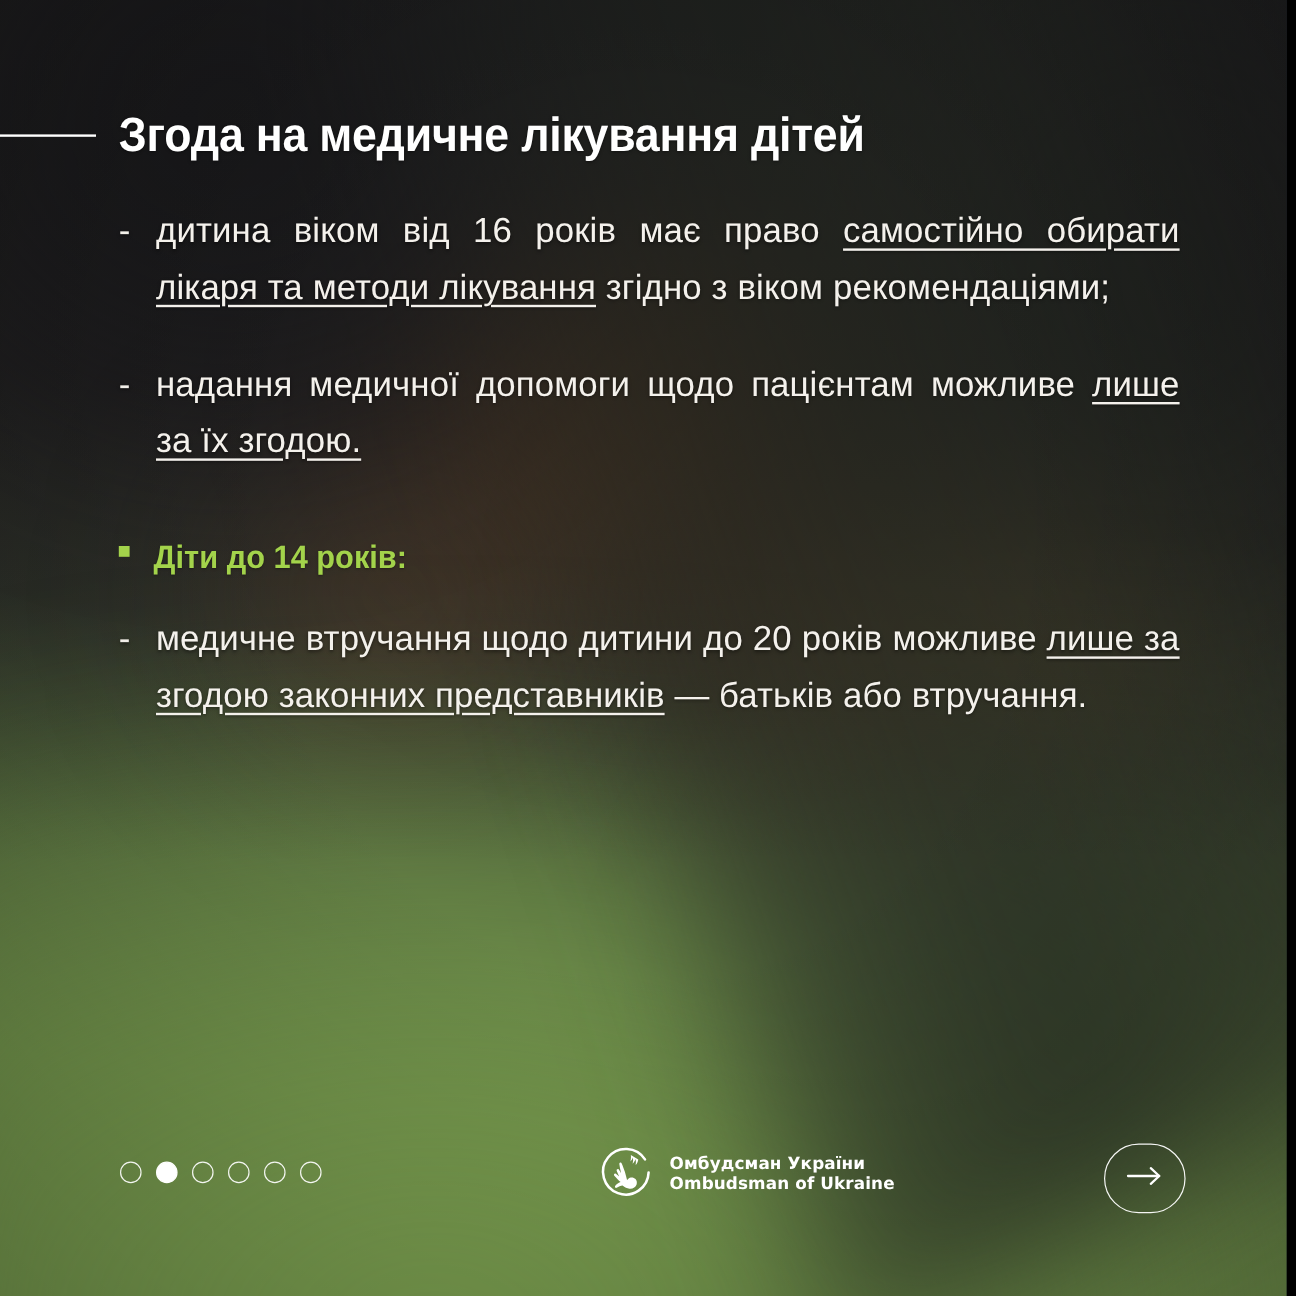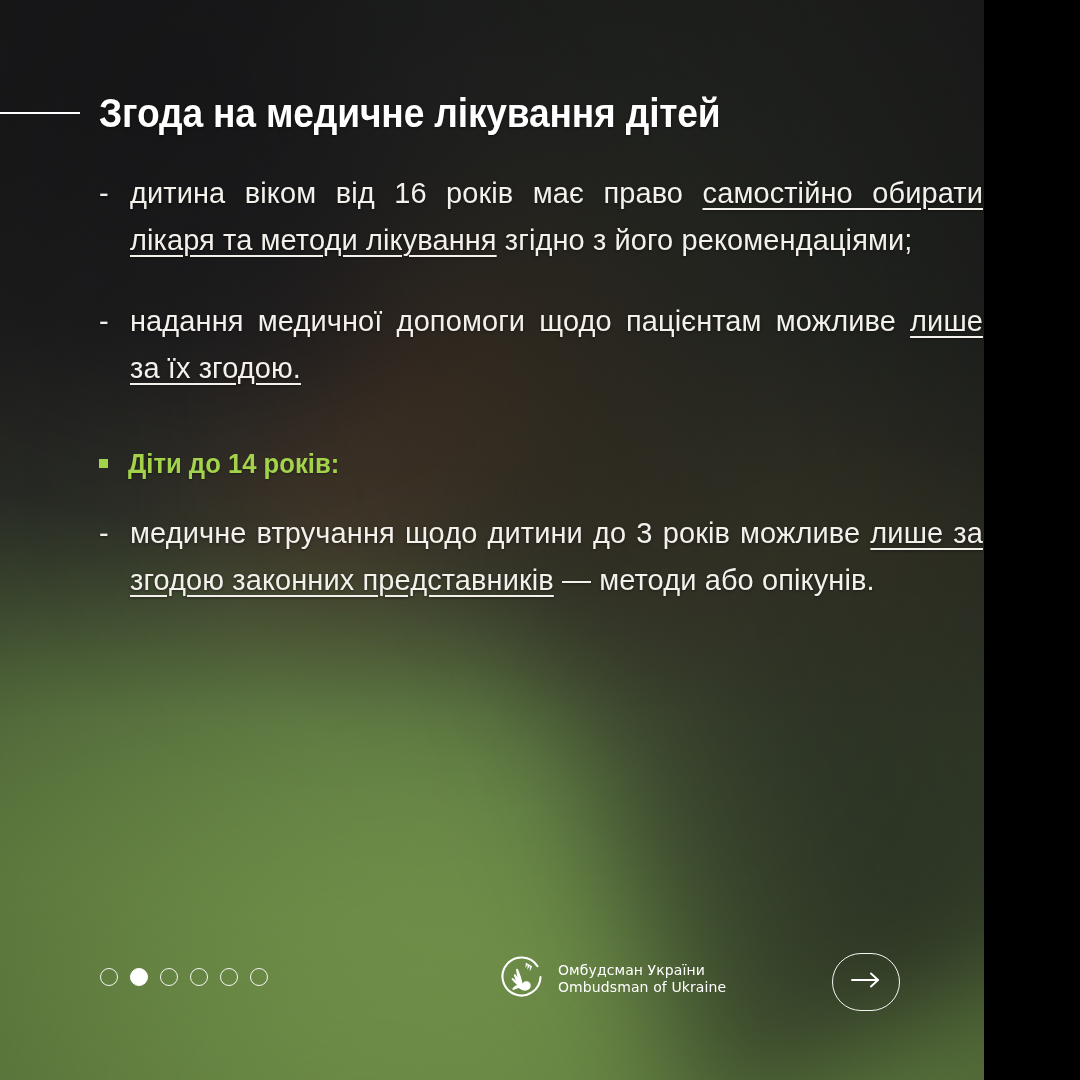--- a/index.html
+++ b/index.html
@@ -2,21 +2,21 @@
 <html lang="uk"><head>
 <meta charset="utf-8">
 <style>
   html, body {
     margin: 0;
     padding: 0;
     background: #000;
   }
   .slide {
     position: relative;
-    width: 984px;
+    width: 1072px;
     height: 1080px;
     overflow: hidden;
     font-family: "Liberation Sans", "DejaVu Sans", sans-serif;
     background: #0f172a;
   }
 
   
   .bg-root {
     position: absolute;
     inset: 0;
@@ -145,21 +145,21 @@
     top: 170px;
     width: 884px;
   }
 
   .sub-head {
     display: flex;
     align-items: baseline;
     gap: 20px;
     margin: 0 0 30px 0;
   }
-  .sub-head.second { margin-top: 56px; }
+  .sub-head.second { margin-top: 56px; align-items: center; }
 
   .bullet-sq {
     flex: 0 0 auto;
     width: 9px;
     height: 9px;
     background: #a3d34b;
     position: relative;
     top: -5px;
   }
   .sub-head-text {
@@ -250,21 +250,21 @@
   }
   .logo-text {
     display: flex;
     flex-direction: column;
     justify-content: center;
     line-height: 17px;
   }
   .logo-line {
     color: #ffffff;
     font-size: 14px;
-    font-weight: 400;
+    font-weight: 700;
     letter-spacing: 0.1px;
     font-family: "DejaVu Sans", "Liberation Sans", sans-serif;
     white-space: nowrap;
   }
 
   .next-btn {
     position: absolute;
     right: 84px;
     top: -1px;
     width: 68px;
@@ -301,36 +301,36 @@
   <div class="content">
 
     <div class="title-rule"></div>
     <h1 class="page-title">Згода на медичне лікування дітей</h1>
 
     <div class="body-block">
 
 
       <div class="para">
         <span class="dash">-</span>
-        <div class="para-text"><span class="force-justify"><span>дитина віком від 16 років має право </span><u>самостійно обирати лікаря та методи лікування</u><span> згідно з його рекомендаціями;</span></span></div>
+        <div class="para-text"><span class="force-justify"><span>дитина віком від 16 років має право </span><u>самостійно обирати лікаря та методи лікування</u><span> згідно з віком рекомендаціями;</span></span></div>
       </div>
 
       <div class="para">
         <span class="dash">-</span>
         <div class="para-text"><span class="force-justify"><span>надання медичної допомоги щодо пацієнтам можливе </span><u>лише за їх згодою.</u></span></div>
       </div>
 
       <div class="sub-head second">
         <span class="bullet-sq"></span>
         <span class="sub-head-text">Діти до 14 років:</span>
       </div>
 
       <div class="para">
         <span class="dash">-</span>
-        <div class="para-text"><span class="force-justify"><span>медичне втручання щодо дитини до 3 років можливе </span><u>лише за згодою законних представників</u><span> — методи або опікунів.</span></span></div>
+        <div class="para-text"><span class="force-justify"><span>медичне втручання щодо дитини до 20 років можливе </span><u>лише за згодою законних представників</u><span> — батьків або втручання.</span></span></div>
       </div>
 
     </div>
 
     <div class="footer">
 
       <div class="dots" id="pagination-dots">
           <span class="dot"></span>
           <span class="dot active"></span>
           <span class="dot"></span>

